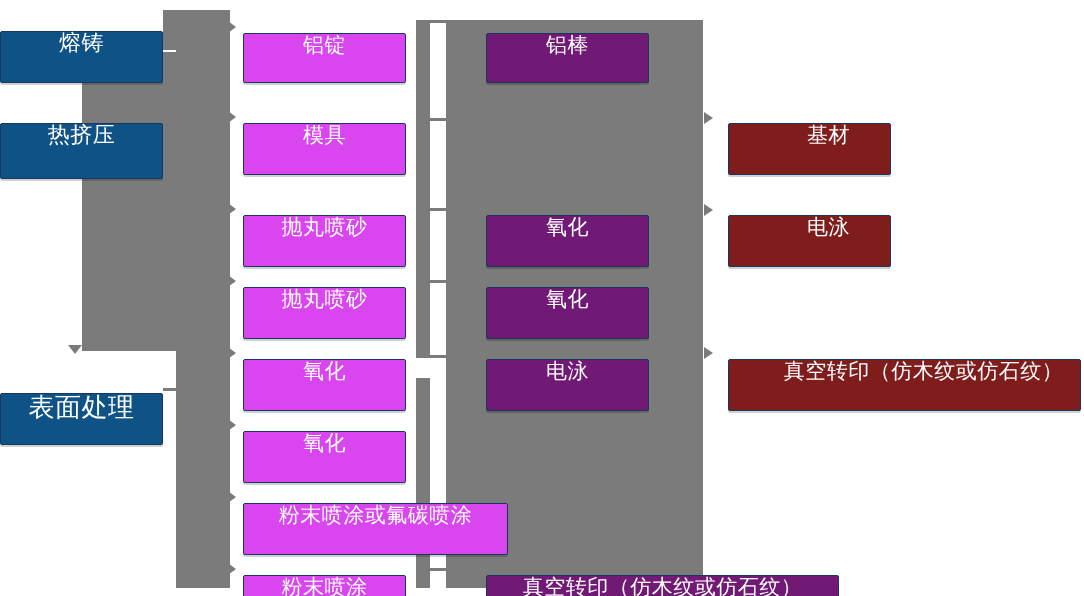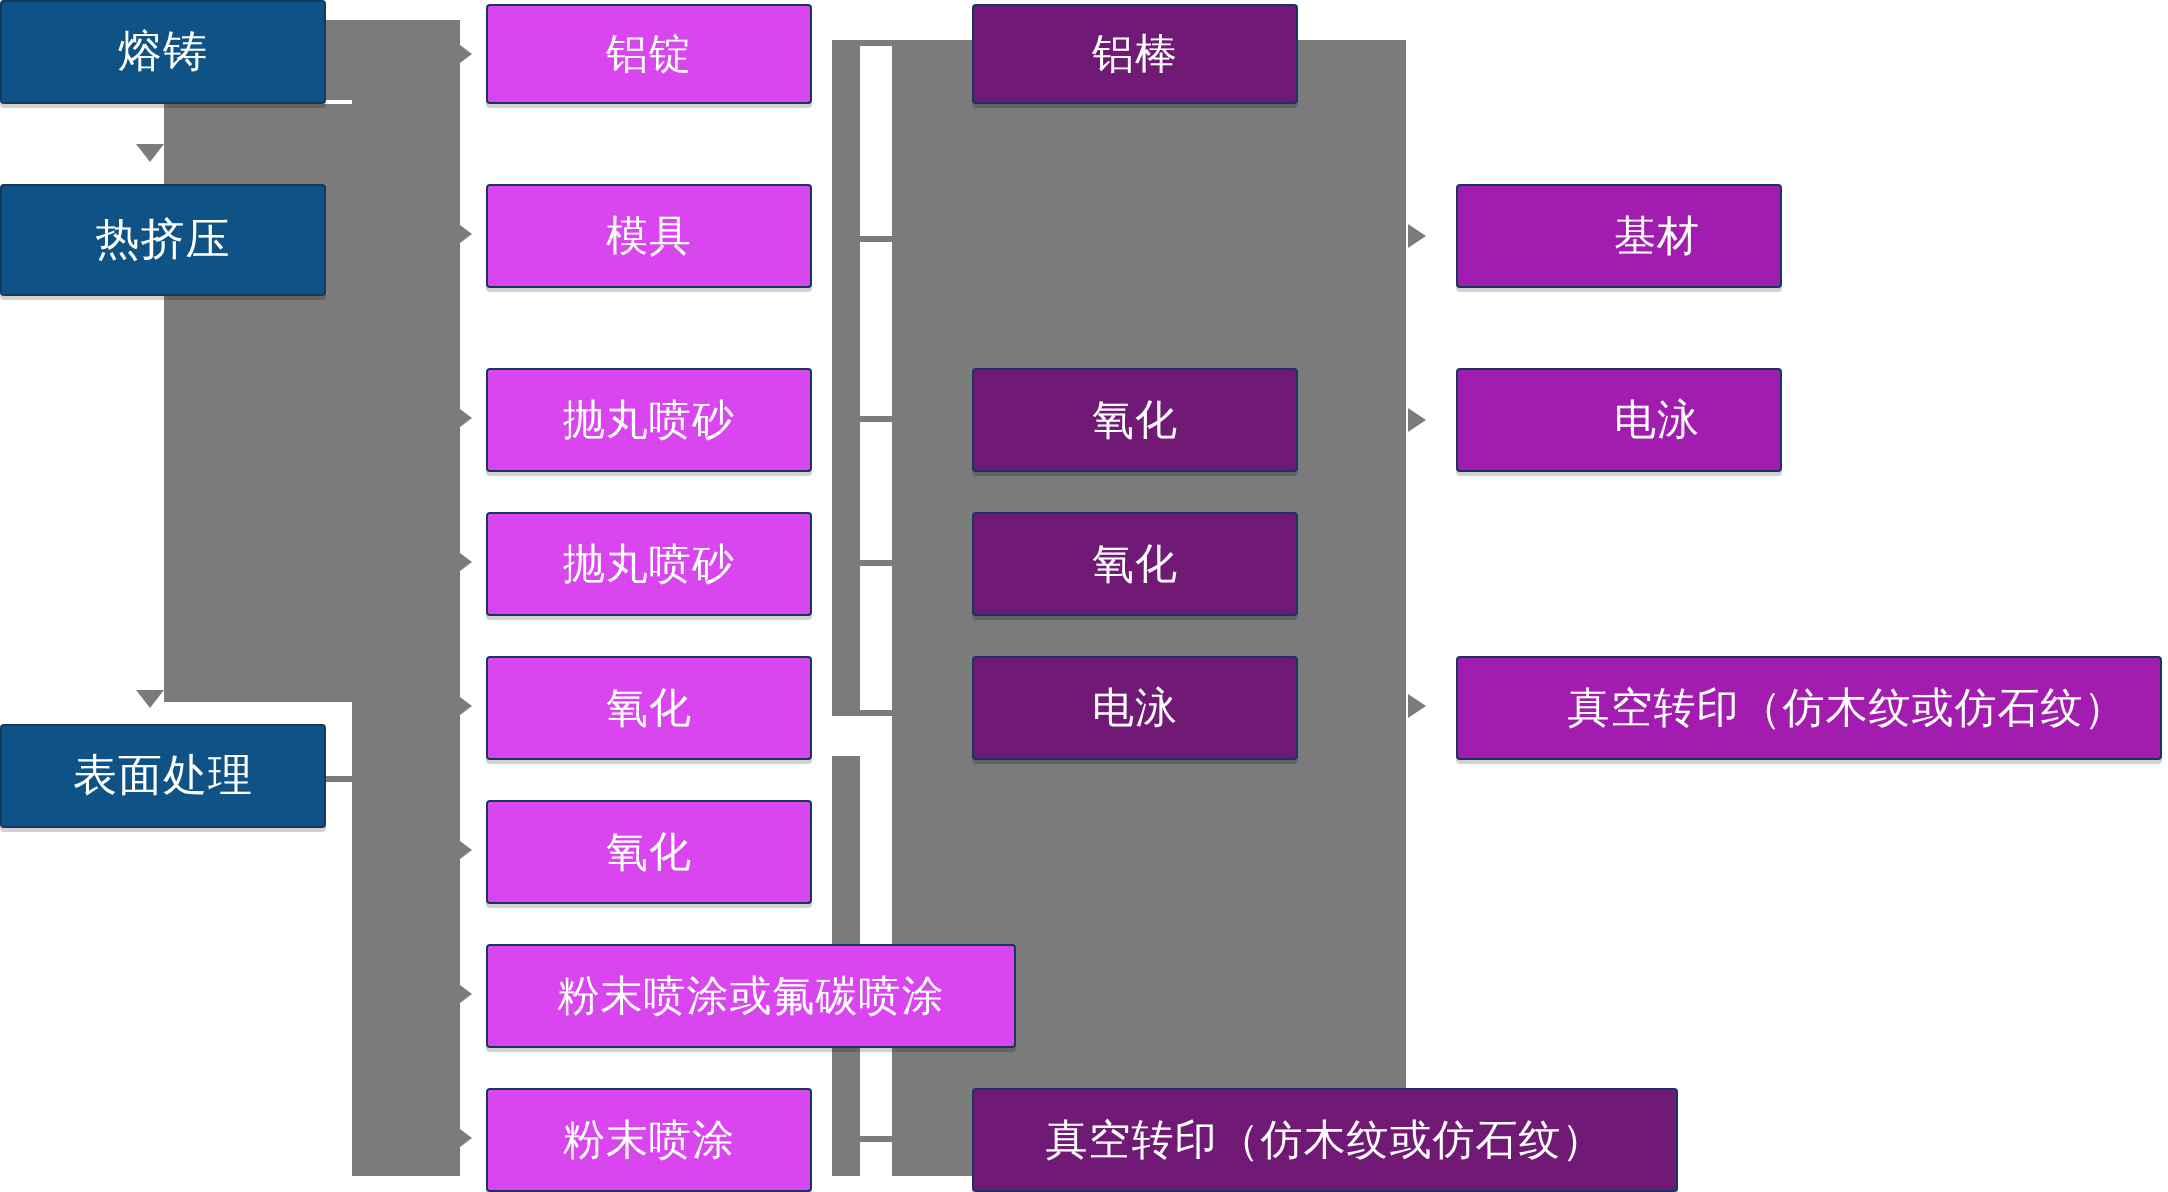--- a/index.html
+++ b/index.html
@@ -11,34 +11,35 @@
   }
   #stage{position:relative;width:1084px;height:596px;}
 
   
   .gray{position:absolute;background:#7b7b7b;}
 
   
   .box{
     position:absolute;
     box-sizing:border-box;
-    display:flex;align-items:center;justify-content:center;
+    display:flex;justify-content:center;
     color:#ffffff;
     font-size:21px;
     line-height:1;
     letter-spacing:.5px;
     border:1.6px solid #17375e;
     border-radius:2px;
     white-space:nowrap;
     box-shadow:0 2px 0 rgba(0,0,0,.18);
+    margin-top:31px;
   }
   .box.lvl1{background:#0f5285;}
   .box.lvl2{background:#d946ef;}
   .box.lvl3{background:#701a75;}
-  .box.lvl4{background:#a21caf;padding-left:38px;}
+  .box.lvl4{background:#7f1d1d;padding-left:38px;}
 
   
   .tip{
     position:absolute;
     width:0;height:0;
     border-top:9px solid transparent;
     border-bottom:9px solid transparent;
     border-left:12px solid #7b7b7b;
   }
   .tip-sm{
@@ -101,21 +102,21 @@
   <div class="tip-sm" style="left:704px;top:347px;"></div>
 
   <div class="box lvl1" style="left:0px;top:0px;width:163px;height:52px;font-size:22px;">
     <span>熔铸</span>
   </div>
 
   <div class="box lvl1" style="left:0px;top:92px;width:163px;height:56px;font-size:22px;">
     <span>热挤压</span>
   </div>
 
-  <div class="box lvl1" style="left:0px;top:362px;width:163px;height:52px;font-size:22px;">
+  <div class="box lvl1" style="left:0px;top:362px;width:163px;height:52px;font-size:26px;">
     <span>表面处理</span>
   </div>
 
   <div class="box lvl2" style="left:243px;top:2px;width:163px;height:50px;">
     <span>铝锭</span>
   </div>
 
   <div class="box lvl2" style="left:243px;top:92px;width:163px;height:52px;">
     <span>模具</span>
   </div>

